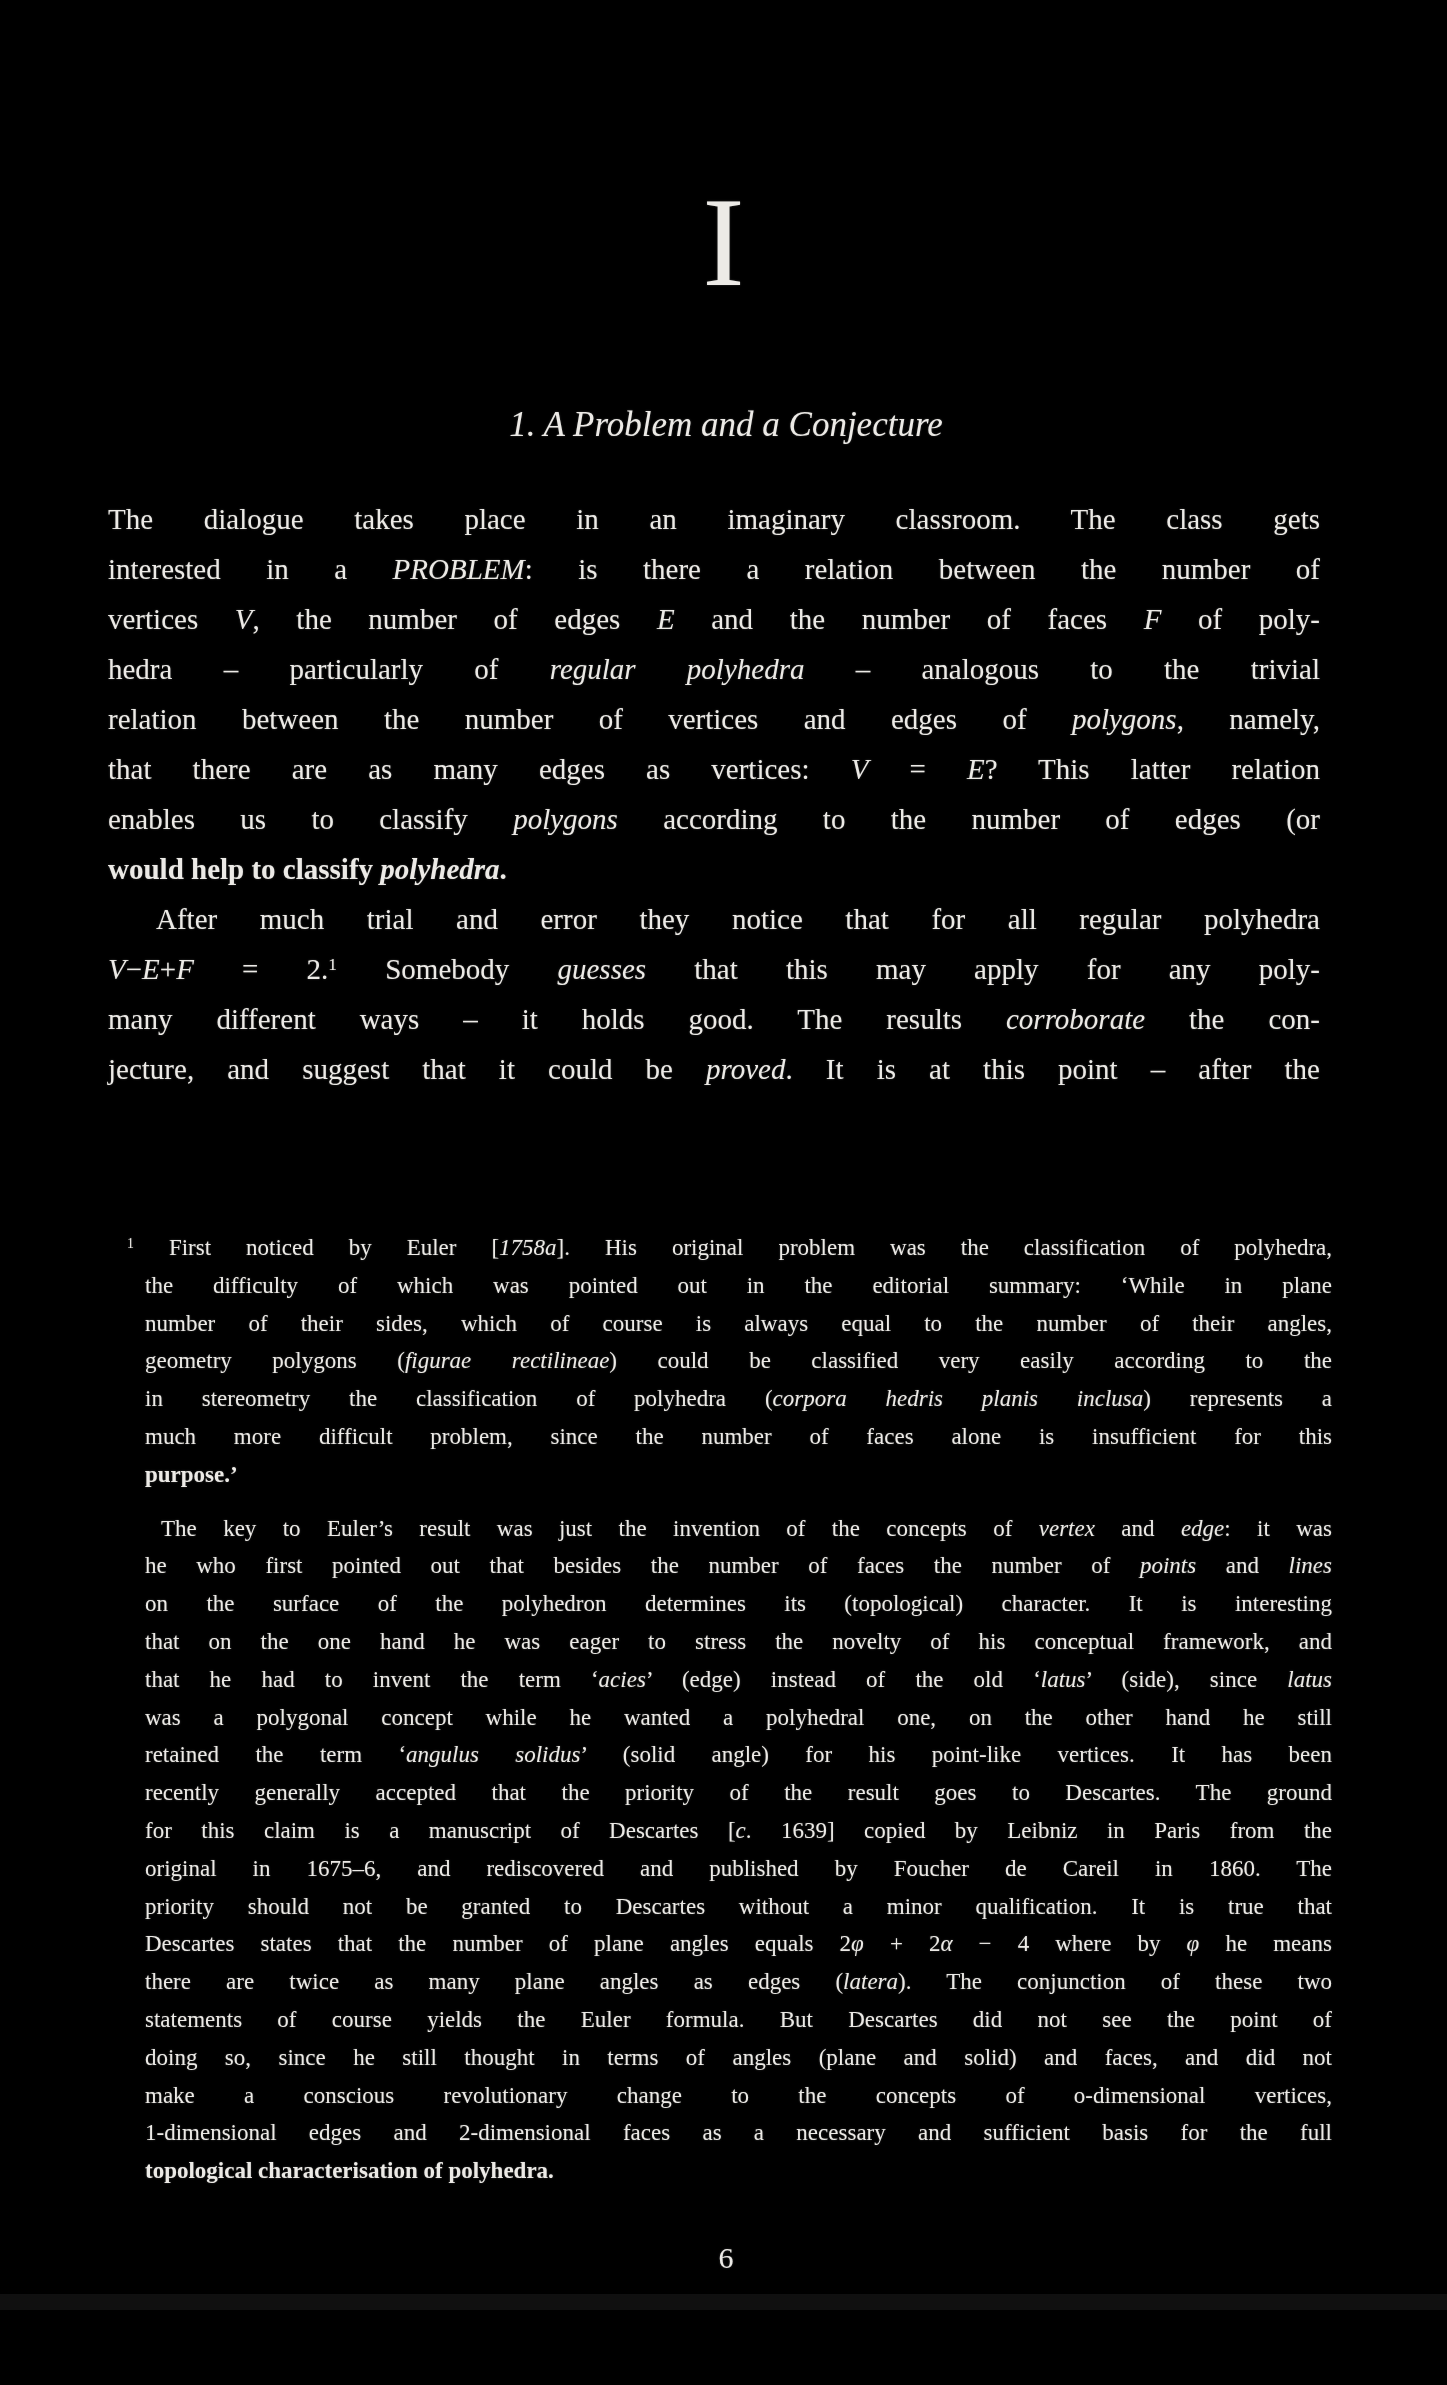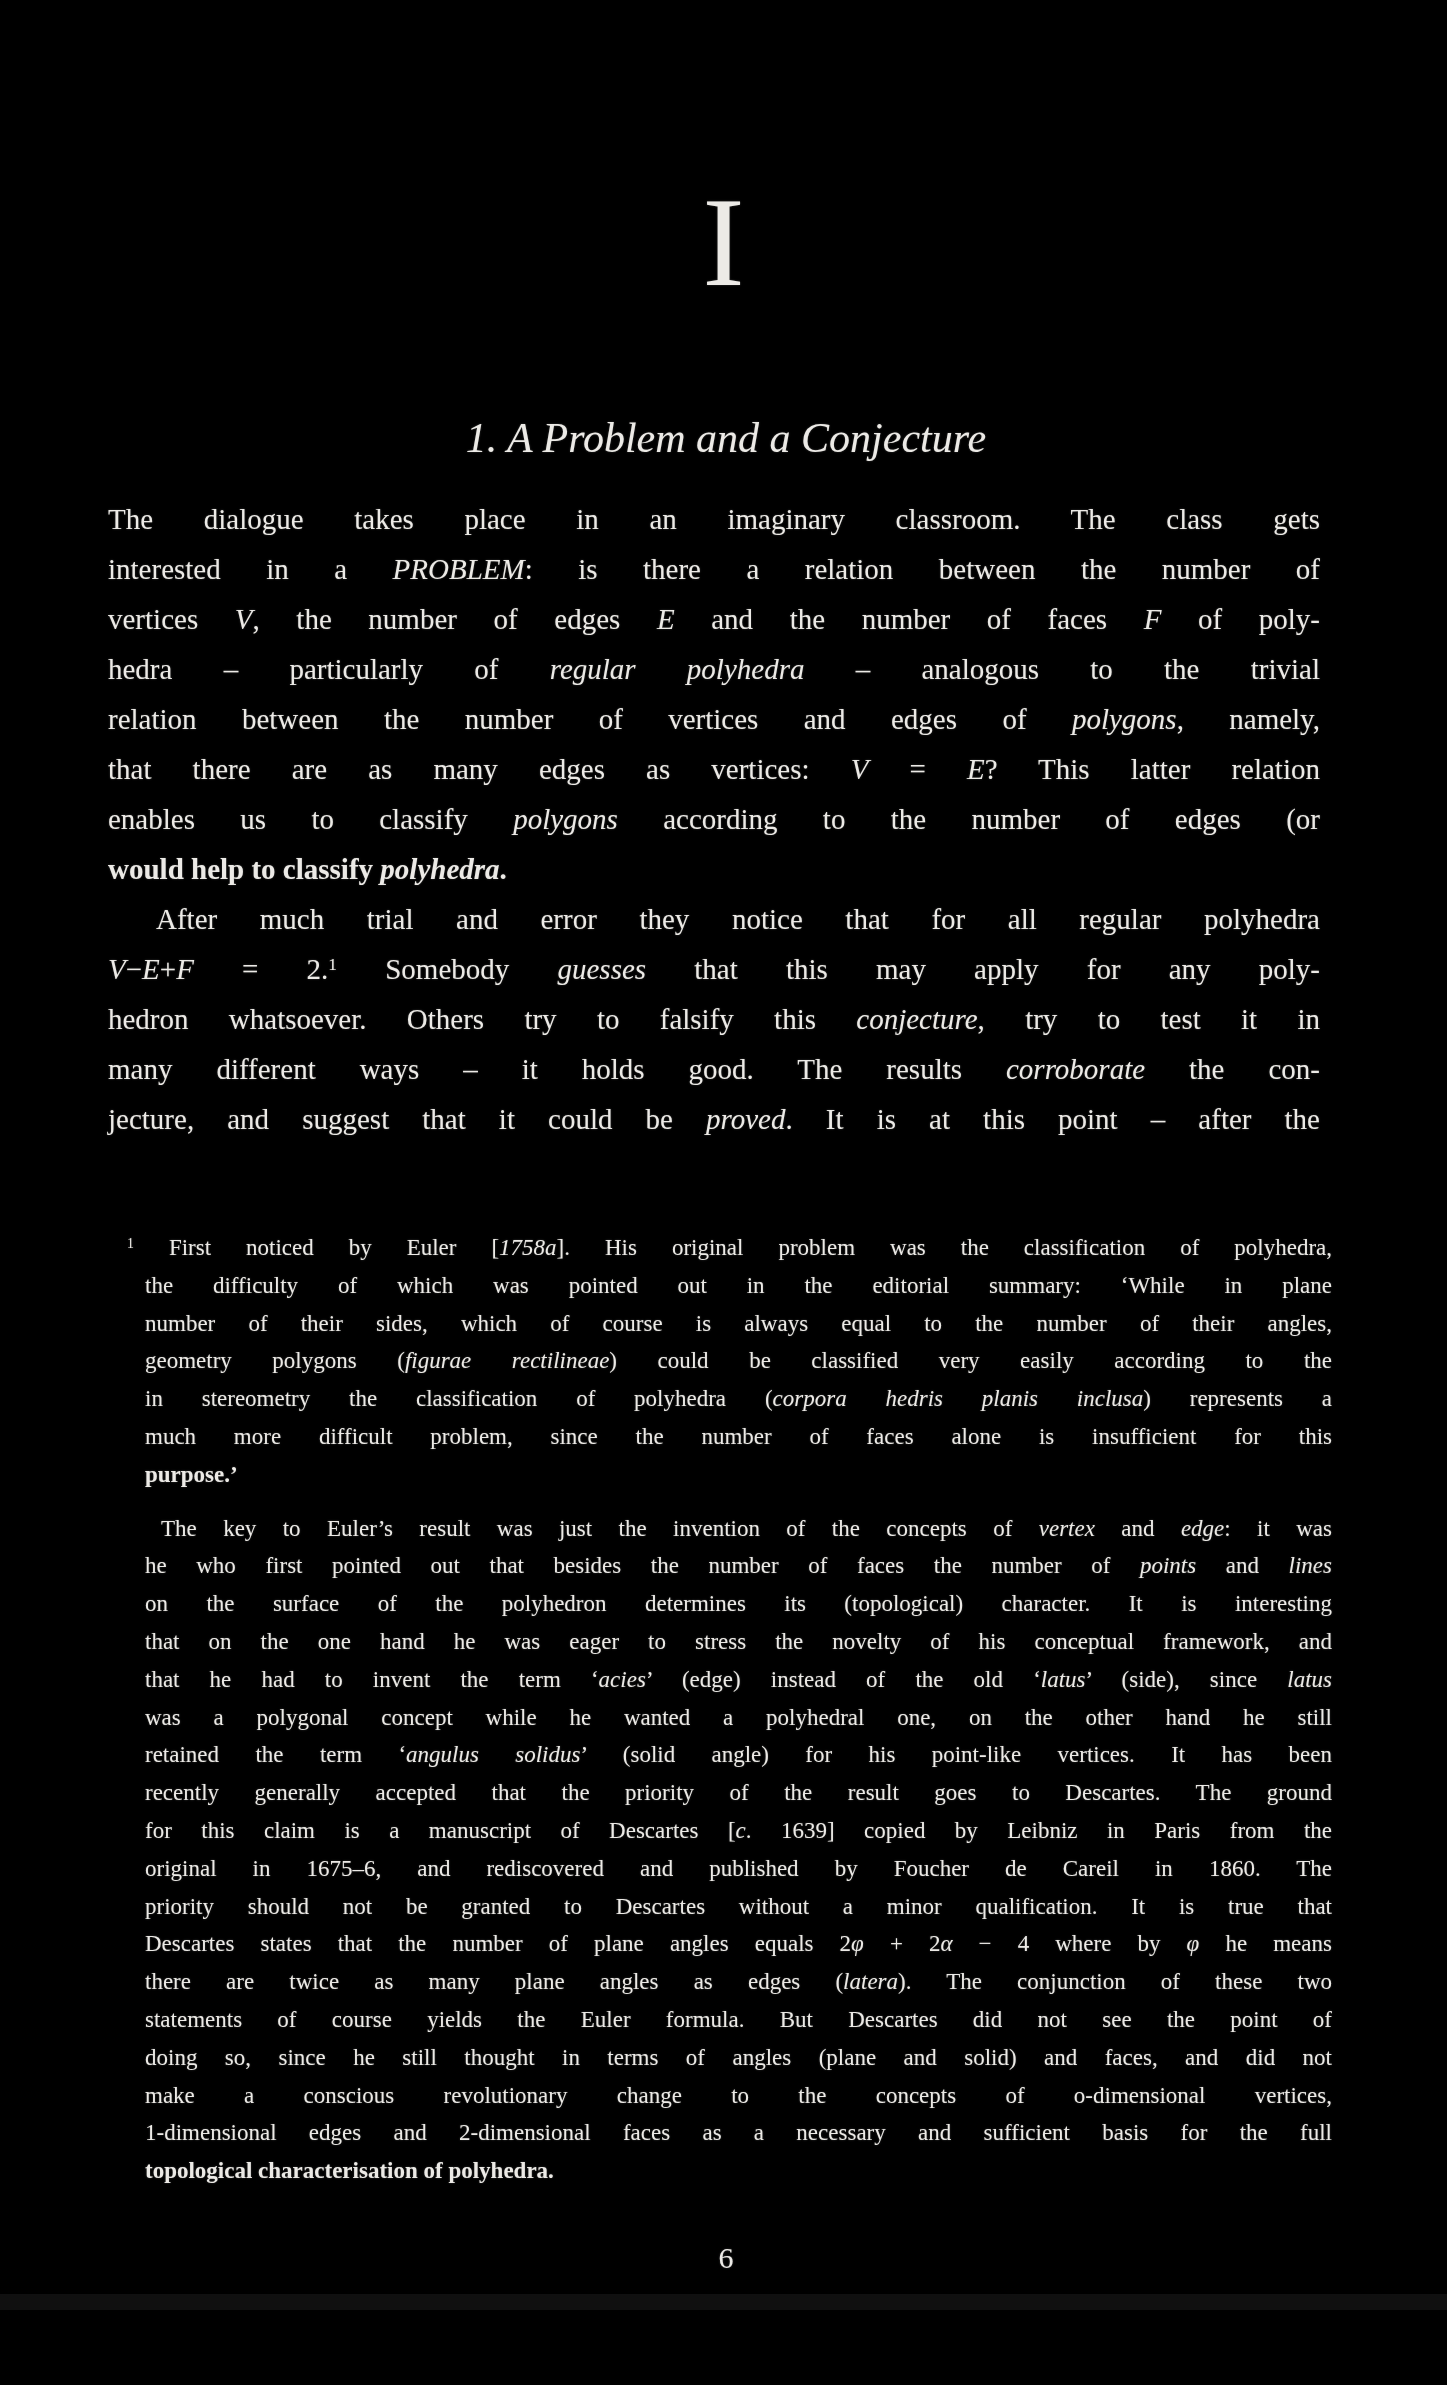--- a/index.html
+++ b/index.html
@@ -16,24 +16,24 @@
   .chapter {
     position: absolute;
     top: 180px; left: 0; width: 100%;
     text-align: center;
     font-size: 126px;
     line-height: 1.0;
     font-weight: normal;
   }
   .title {
     position: absolute;
-    top: 415px; left: 120px; width: 1212px;
+    top: 402px; left: 120px; width: 1212px;
     text-align: center;
     font-style: italic;
-    font-size: 42px;
+    font-size: 35px;
     line-height: 46px;
   }
   .body-text {
     position: absolute;
     top: 494px; left: 108px; width: 1212px;
     font-size: 29px;
     line-height: 50px;
   }
   .footnote-text {
     position: absolute;
@@ -79,21 +79,20 @@
       <div class="line"><span>The dialogue takes place in an imaginary classroom. The class gets</span></div>
       <div class="line"><span>interested in a </span><span class="i">PROBLEM</span><span>: is there a relation between the number of</span></div>
       <div class="line"><span>vertices </span><span class="i">V</span><span>, the number of edges </span><span class="i">E</span><span> and the number of faces </span><span class="i">F</span><span> of poly-</span></div>
       <div class="line"><span>hedra – particularly of </span><span class="i">regular polyhedra</span><span> – analogous to the trivial</span></div>
       <div class="line"><span>relation between the number of vertices and edges of </span><span class="i">polygons</span><span>, namely,</span></div>
       <div class="line"><span>that there are as many edges as vertices: </span><span class="i">V</span><span> = </span><span class="i">E</span><span>? This latter relation</span></div>
       <div class="line"><span>enables us to classify </span><span class="i">polygons</span><span> according to the number of edges (or</span></div>
       <div class="line end"><span>would help to classify </span><span class="i">polyhedra</span><span>.</span></div>
       <div class="line indent"><span>After much trial and error they notice that for all regular polyhedra</span></div>
       <div class="line"><span class="i">V</span><span>−</span><span class="i">E</span><span>+</span><span class="i">F</span><span> = 2.</span><span class="sup">1</span><span> Somebody </span><span class="i">guesses</span><span> that this may apply for any poly-</span></div>
-      <div class="line"><span>hedron whatsoever. Others try to falsify this </span><span class="i">conjecture</span><span>, try to test it in</span></div>
       <div class="line"><span>many different ways – it holds good. The results </span><span class="i">corroborate</span><span> the con-</span></div>
       <div class="line"><span>jecture, and suggest that it could be </span><span class="i">proved</span><span>. It is at this point – after the</span></div>
     </div>
   <div class="footnote-text">
       <div class="line hang"><span class="sup">1</span><span> First noticed by Euler [</span><span class="i">1758a</span><span>]. His original problem was the classification of polyhedra,</span></div>
       <div class="line"><span>the difficulty of which was pointed out in the editorial summary: ‘While in plane</span></div>
       <div class="line"><span>number of their sides, which of course is always equal to the number of their angles,</span></div>
       <div class="line"><span>geometry polygons (</span><span class="i">figurae rectilineae</span><span>) could be classified very easily according to the</span></div>
       <div class="line"><span>in stereometry the classification of polyhedra (</span><span class="i">corpora hedris planis inclusa</span><span>) represents a</span></div>
       <div class="line"><span>much more difficult problem, since the number of faces alone is insufficient for this</span></div>

